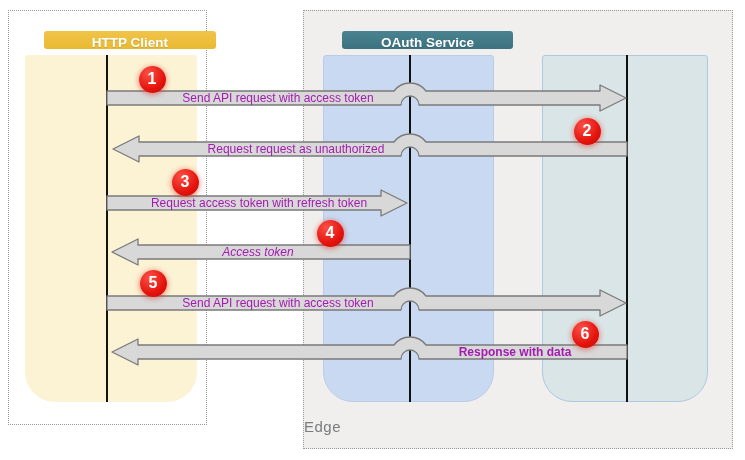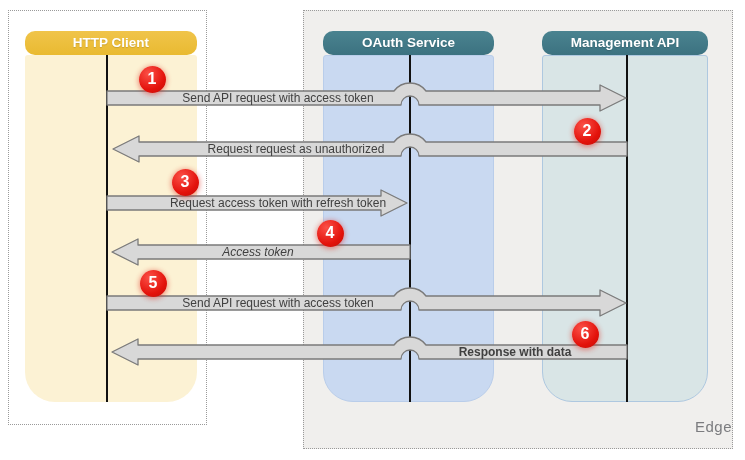--- a/index.html
+++ b/index.html
@@ -20,36 +20,37 @@
     left: 8px; top: 10px; width: 199px; height: 415px;
     background: #ffffff;
   }
   .right-group {
     left: 303px; top: 10px; width: 430px; height: 439px;
     background: #f0efed;
   }
   .edge-label {
     position: absolute;
     left: 0; right: 0; bottom: 13px;
-    text-align: right;
+    text-align: left;
     font-size: 15px;
     color: #7b7c7f;
     letter-spacing: 0.5px;
   }
   .participant-header {
     position: absolute;
-    height: 24px;
+    height: 18px;
     line-height: 24px;
     text-align: center;
     color: #ffffff;
     font-weight: bold;
     font-size: 13.5px;
-    border-radius: 10px;
+    border-radius: 3px;
     z-index: 3;
     text-shadow: 0 1px 1px rgba(0,0,0,0.15);
+    margin-left: 19px;
   }
   .http-header  { left: 25px;  top: 31px; width: 172px; background: linear-gradient(180deg, #f0c44a, #e9ba31); }
   .oauth-header { left: 323px; top: 31px; width: 171px; background: linear-gradient(180deg, #4a8390, #3c7280); }
   .mgmt-header  { left: 542px; top: 31px; width: 166px; background: linear-gradient(180deg, #4a8390, #3c7280); }
   .participant-body {
     position: absolute;
     top: 55px;
     height: 347px;
     border-radius: 3px 3px 30px 30px;
     z-index: 1;
@@ -78,21 +79,21 @@
     stroke: #7a7a7a;
     stroke-width: 1.3;
     stroke-linejoin: round;
   }
   .msg-label {
     position: absolute;
     transform: translateX(-50%);
     white-space: nowrap;
     font-size: 12px;
     line-height: 14px;
-    color: #404040;
+    color: #a21caf;
     z-index: 5;
   }
   .badge {
     position: absolute;
     width: 27px;
     height: 27px;
     border-radius: 50%;
     background: radial-gradient(circle at 35% 28%, #fb5047, #e3120b 62%, #c00d07);
     box-shadow: 0 1px 5px 1px rgba(222, 35, 25, 0.45);
     color: #ffffff;
@@ -117,34 +118,33 @@
   <div class="participant-body http-body"></div>
   <div class="participant-body oauth-body"></div>
   <div class="participant-body mgmt-body"></div>
 
   <div class="lifeline ll-http"></div>
   <div class="lifeline ll-oauth"></div>
   <div class="lifeline ll-mgmt"></div>
 
   <div class="participant-header http-header">HTTP Client</div>
   <div class="participant-header oauth-header">OAuth Service</div>
-  <div class="participant-header mgmt-header">Management API</div>
 
   <svg class="arrows-layer" width="745" height="460" viewBox="0 0 745 460">
     <path class="arrow-shape" d="M107,91 L394,91 A20,20 0 0 1 426,91 L600,91 L600,85 L626,98 L600,111 L600,105 L419,105 A9,9 0 0 0 401,105 L107,105 Z"></path>
     <path class="arrow-shape" d="M627,142 L426,142 A20,20 0 0 0 394,142 L139,142 L139,136 L113,149 L139,162 L139,156 L401,156 A9,9 0 0 1 419,156 L627,156 Z"></path>
     <path class="arrow-shape" d="M107,196 L381,196 L381,190 L407,203 L381,216 L381,210 L107,210 Z"></path>
     <path class="arrow-shape" d="M410,245 L138,245 L138,239 L112,252 L138,265 L138,259 L410,259 Z"></path>
     <path class="arrow-shape" d="M107,296 L394,296 A20,20 0 0 1 426,296 L600,296 L600,290 L626,303 L600,316 L600,310 L419,310 A9,9 0 0 0 401,310 L107,310 Z"></path>
     <path class="arrow-shape" d="M627,345 L426,345 A20,20 0 0 0 394,345 L138,345 L138,339 L112,352 L138,365 L138,359 L401,359 A9,9 0 0 1 419,359 L627,359 Z"></path>
   </svg>
 
   <div class="msg-label" style="left:278px; top:91px;">Send API request with access token</div>
   <div class="msg-label" style="left:296px; top:142px;">Request request as unauthorized</div>
-  <div class="msg-label" style="left:259px; top:196px;margin-left:19px;">Request access token with refresh token</div>
+  <div class="msg-label" style="left:259px; top:196px;">Request access token with refresh token</div>
   <div class="msg-label" style="left:258px; top:245px;font-style:italic;">Access token</div>
   <div class="msg-label" style="left:278px; top:296px;">Send API request with access token</div>
   <div class="msg-label" style="left:515px; top:345px;font-weight:bold;">Response with data</div>
 
   <div class="badge" style="left:138.5px; top:65.5px;">1</div>
   <div class="badge" style="left:573.5px; top:117.5px;">2</div>
   <div class="badge" style="left:171.5px; top:168.5px;">3</div>
   <div class="badge" style="left:316.5px; top:219.5px;">4</div>
   <div class="badge" style="left:139.5px; top:269.5px;">5</div>
   <div class="badge" style="left:571.5px; top:320.5px;">6</div>

